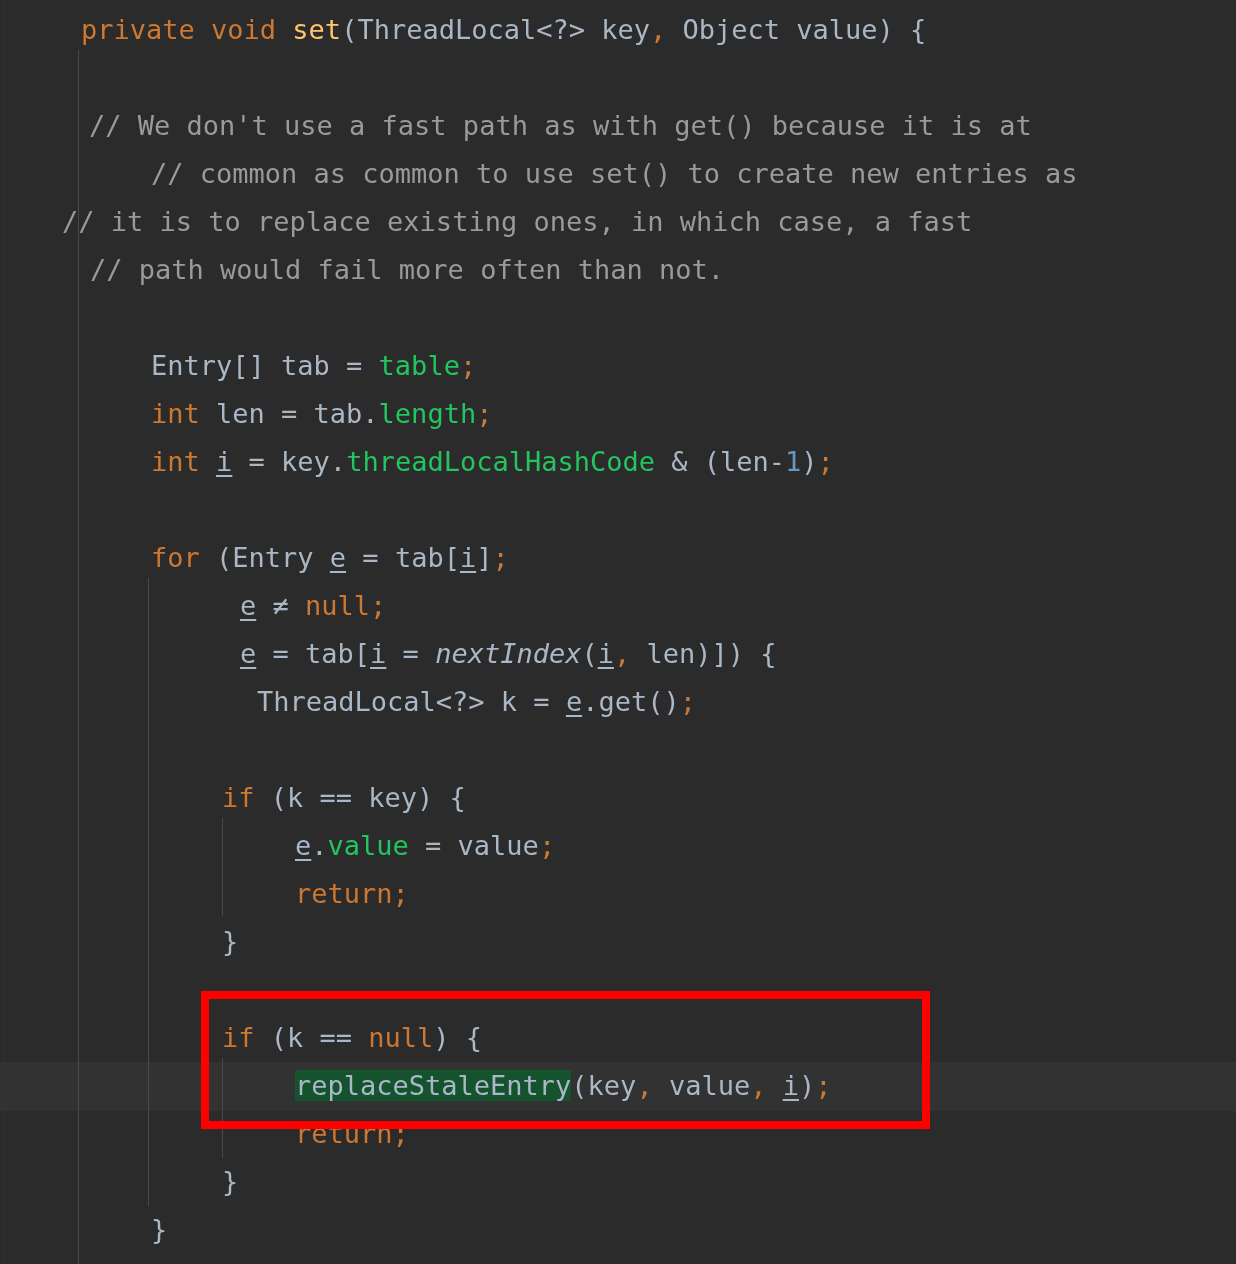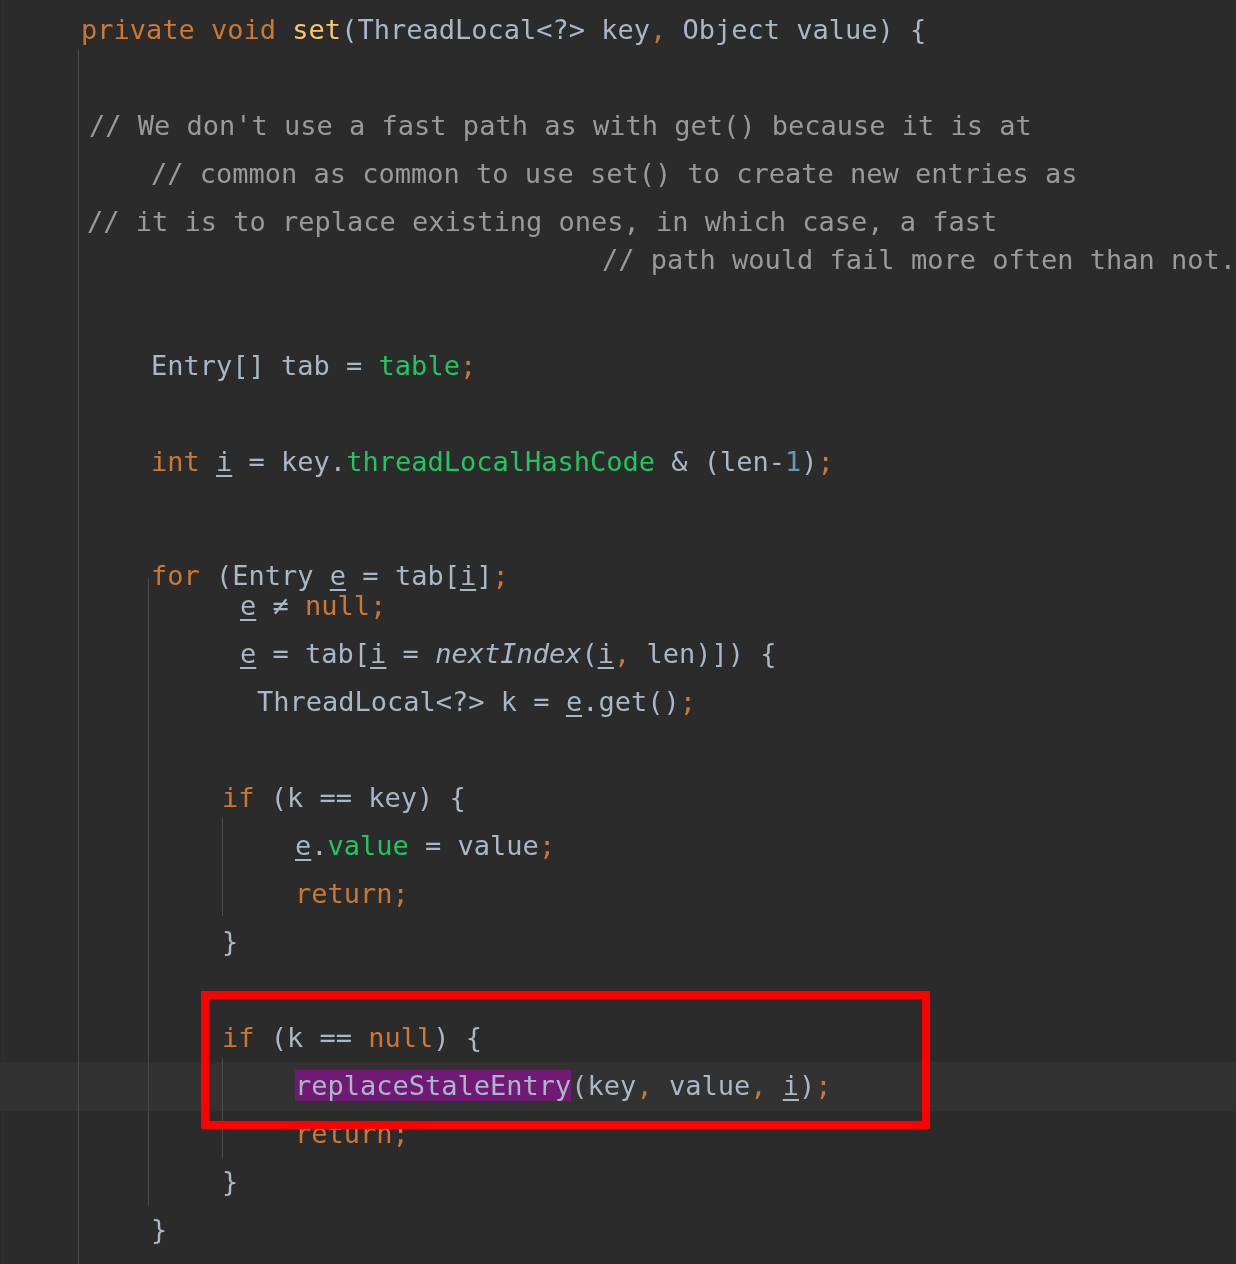--- a/index.html
+++ b/index.html
@@ -61,21 +61,21 @@
   .kw   { color: #cc7832; }
   .mth  { color: #ffc66d; }
   .fld  { color: #22c55e; }
   .num  { color: #6897bb; }
   .cmt  { color: #9a9a9a; }
   .pln  { color: #a9b7c6; }
   .op   { color: #a9b7c6; }
   .punc { color: #cc7832; }
   .lvar { text-decoration: underline; text-decoration-thickness: 2px; text-underline-offset: 4px; }
   .ital { font-style: italic; }
-  .hl-green { background: #701a75; }
+  .hl-green { background: #14532d; }
   
   .annot-box {
     position: absolute;
     border: 8px solid #ff0000;
     box-sizing: border-box;
     pointer-events: none;
   }
 </style>
 </head>
 <body>
@@ -90,29 +90,30 @@
   <div class="indent-guide" style="left:148px; top:578px; height:628px;"></div>
   <div class="indent-guide" style="left:222px; top:818px; height:98px;"></div>
   <div class="indent-guide" style="left:222px; top:1058px; height:100px;"></div>
 
   <div class="code-layer">
 
     <div class="line" style="top:6px;"><span class="kw">private</span><span class="pln"> </span><span class="kw">void</span><span class="pln"> </span><span class="mth">set</span><span class="pln">(ThreadLocal&lt;?&gt; key</span><span class="punc">,</span><span class="pln"> Object value) {</span></div>
 
     <div class="line" style="top:102px; padding-left:89px;"><span class="cmt">// We don't use a fast path as with get() because it is at</span></div>
     <div class="line" style="top:150px; padding-left:151px;"><span class="cmt">// common as common to use set() to create new entries as</span></div>
-    <div class="line" style="top:198px; padding-left:87px;"><span class="cmt">// it is to replace existing ones, in which case, a fast</span></div>
-    <div class="line" style="top:236px; padding-left:90px;text-align:right;"><span class="cmt">// path would fail more often than not.</span></div>
+    <div class="line" style="top:198px; padding-left:62px;"><span class="cmt">// it is to replace existing ones, in which case, a fast</span></div>
+    <div class="line" style="top:246px; padding-left:90px;"><span class="cmt">// path would fail more often than not.</span></div>
 
     <div class="line" style="top:342px; padding-left:151px;"><span class="pln">Entry[] tab </span><span class="op">=</span><span class="pln"> </span><span class="fld">table</span><span class="punc">;</span></div>
 
+    <div class="line" style="top:390px; padding-left:151px;"><span class="kw">int</span><span class="pln"> len </span><span class="op">=</span><span class="pln"> tab.</span><span class="fld">length</span><span class="punc">;</span></div>
 
     <div class="line" style="top:438px; padding-left:151px;"><span class="kw">int</span><span class="pln"> </span><span class="pln lvar">i</span><span class="pln"> </span><span class="op">=</span><span class="pln"> key.</span><span class="fld">threadLocalHashCode</span><span class="pln"> &amp; (len</span><span class="pln">-</span><span class="num">1</span><span class="pln">)</span><span class="punc">;</span></div>
 
-    <div class="line" style="top:552px; padding-left:151px;"><span class="kw">for</span><span class="pln"> (Entry </span><span class="pln lvar">e</span><span class="pln"> </span><span class="op">=</span><span class="pln"> tab[</span><span class="pln lvar">i</span><span class="pln">]</span><span class="punc">;</span></div>
+    <div class="line" style="top:534px; padding-left:151px;"><span class="kw">for</span><span class="pln"> (Entry </span><span class="pln lvar">e</span><span class="pln"> </span><span class="op">=</span><span class="pln"> tab[</span><span class="pln lvar">i</span><span class="pln">]</span><span class="punc">;</span></div>
 
     <div class="line" style="top:582px; padding-left:240px;"><span class="pln lvar">e</span><span class="pln"> </span><span class="op">≠</span><span class="pln"> </span><span class="kw">null</span><span class="punc">;</span></div>
 
     <div class="line" style="top:630px; padding-left:240px;"><span class="pln lvar">e</span><span class="pln"> </span><span class="op">=</span><span class="pln"> tab[</span><span class="pln lvar">i</span><span class="pln"> </span><span class="op">=</span><span class="pln"> </span><span class="pln ital">nextIndex</span><span class="pln">(</span><span class="pln lvar">i</span><span class="punc">,</span><span class="pln"> len)]) {</span></div>
 
     <div class="line" style="top:678px; padding-left:222px;margin-left:35px;"><span class="pln">ThreadLocal&lt;?&gt; k </span><span class="op">=</span><span class="pln"> </span><span class="pln lvar">e</span><span class="pln">.get()</span><span class="punc">;</span></div>
 
     <div class="line" style="top:774px; padding-left:222px;"><span class="kw">if</span><span class="pln"> (k </span><span class="op">==</span><span class="pln"> key) {</span></div>
 
     <div class="line" style="top:822px; padding-left:295px;"><span class="pln lvar">e</span><span class="pln">.</span><span class="fld">value</span><span class="pln"> </span><span class="op">=</span><span class="pln"> value</span><span class="punc">;</span></div>

